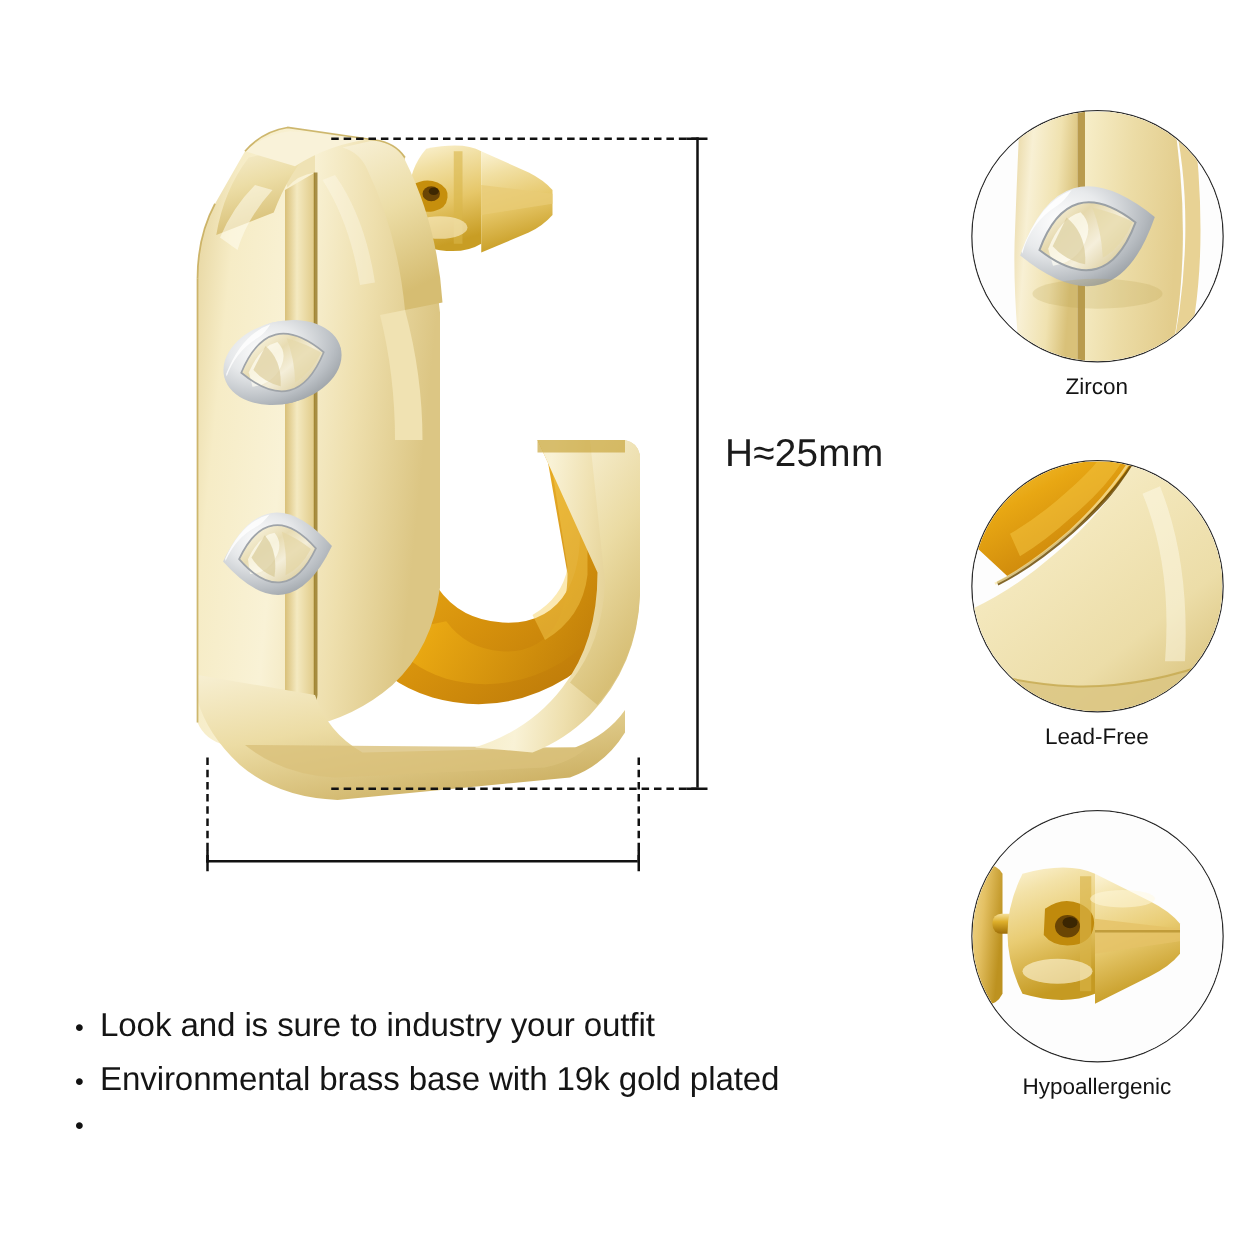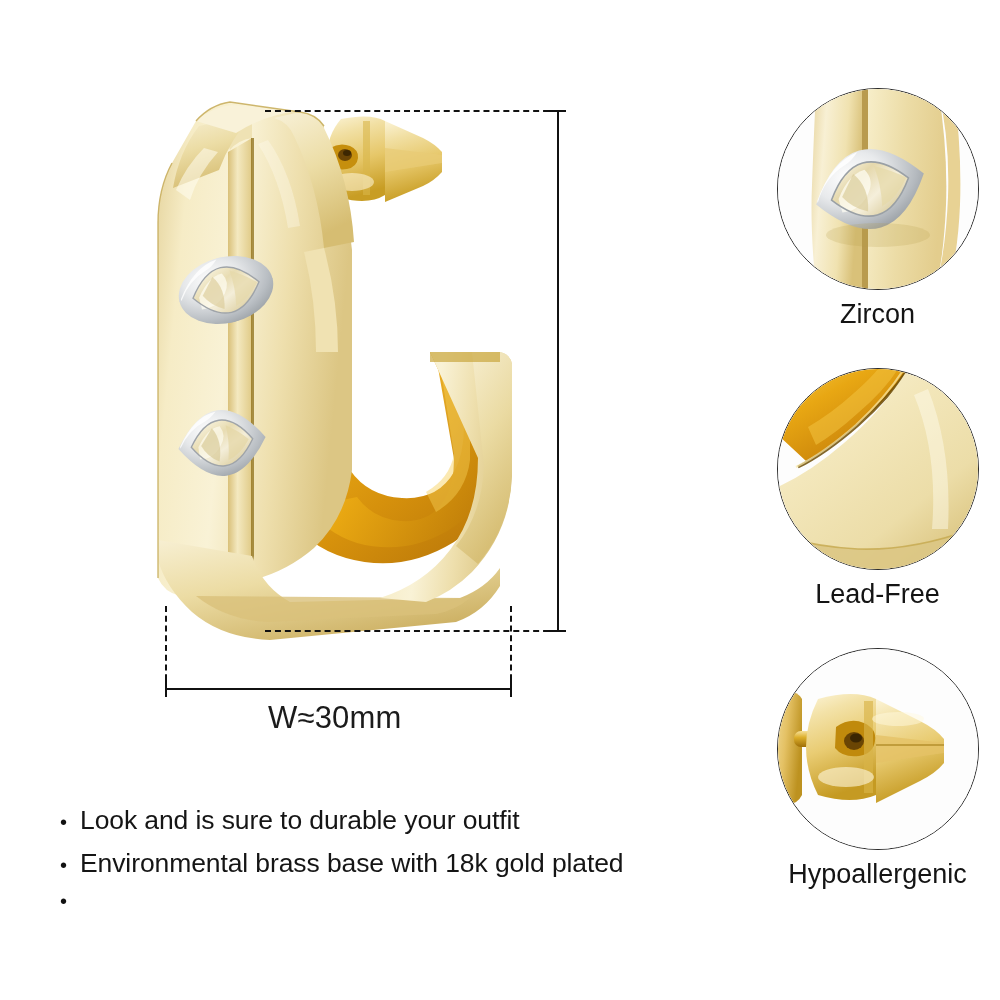--- a/index.html
+++ b/index.html
@@ -106,21 +106,21 @@
     width: 200px; height: 200px;
     margin: 0 auto;
     border-radius: 50%;
     border: 1.6px solid #2b2b2b;
     overflow: hidden;
     background: #fdfdfd;
   }
   .callout-label {
     margin-top: 9px;
     text-align: center;
-    font-size: 27px;
+    font-size: 18px;
     color: #141414;
     white-space: nowrap;
   }
 </style>
 </head>
 <body>
 
 <div id="product-stage">
 
   <div id="earring">
@@ -306,37 +306,37 @@
 
   <div class="dash-h" style="left:265px; top:630px; width:294px;"></div>
 
   <div class="dash-v" style="left:165px; top:606px; height:84px;"></div>
 
   <div class="dash-v" style="left:510px; top:606px; height:84px;"></div>
 
   <div class="solid-line-v" style="left:557px; top:110px; height:520px;"></div>
   <div class="cap-v" style="left:549px; top:110px;"></div>
   <div class="cap-v" style="left:549px; top:630px;"></div>
+  <div class="dim-label" style="left:580px; top:345px;">H≈25mm</div>
 
   <div class="solid-line-h" style="left:165px; top:688px; width:345px;"></div>
   <div class="cap-h" style="left:165px; top:680px;"></div>
   <div class="cap-h" style="left:510px; top:680px;"></div>
-  <div class="dim-label" style="left:268px; top:700px;">W≈30mm</div>
 </div>
 
 <div id="feature-list">
 
   <div class="feature-row">
     <span class="feature-bullet">•</span>
-    <span class="feature-text">Look and is sure to durable your outfit</span>
+    <span class="feature-text">Look and is sure to industry your outfit</span>
   </div>
 
   <div class="feature-row">
     <span class="feature-bullet">•</span>
-    <span class="feature-text">Environmental brass base with 18k gold plated</span>
+    <span class="feature-text">Environmental brass base with 19k gold plated</span>
   </div>
 
   <div class="feature-row">
     <span class="feature-bullet">•</span>
   </div>
 </div>
 
 <div id="callouts">
 
   <div class="callout" style="top:88px;">

